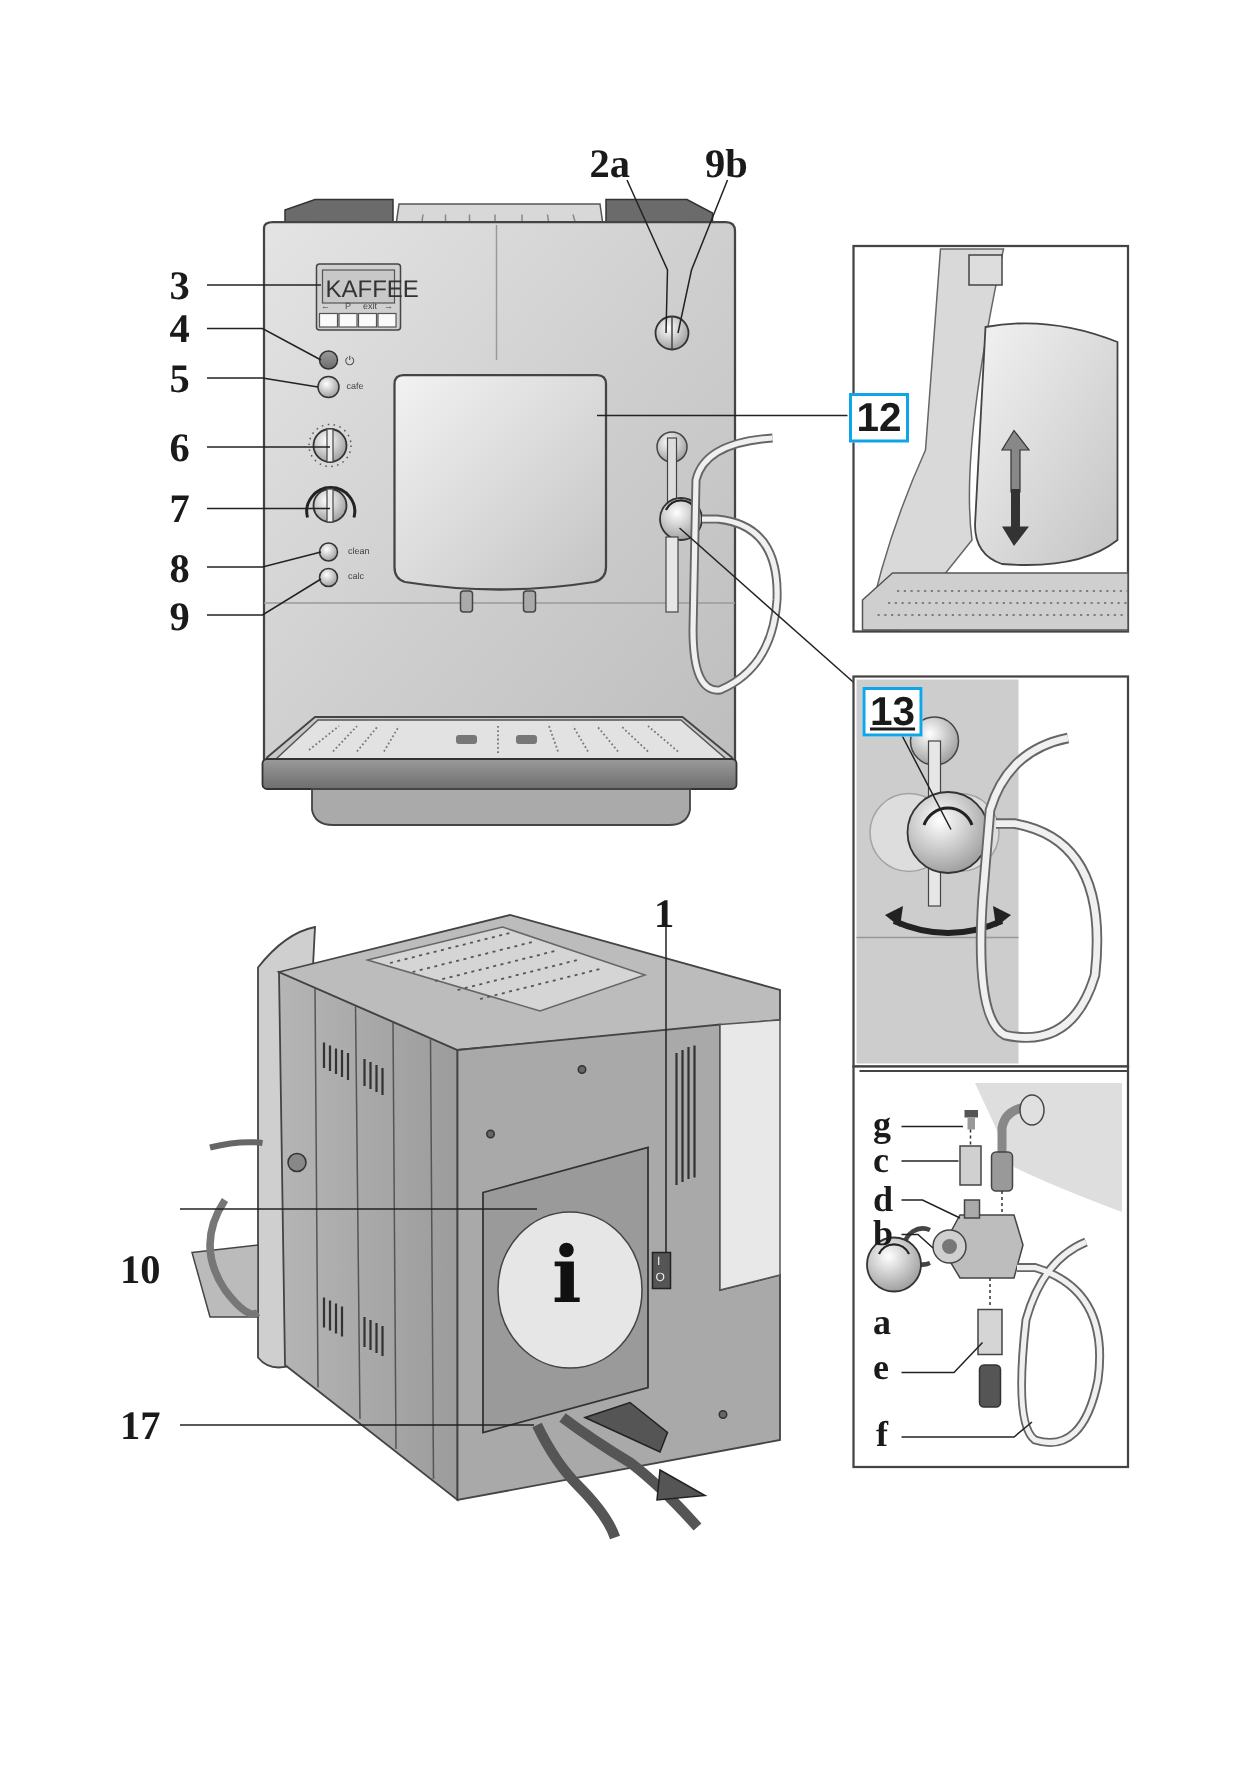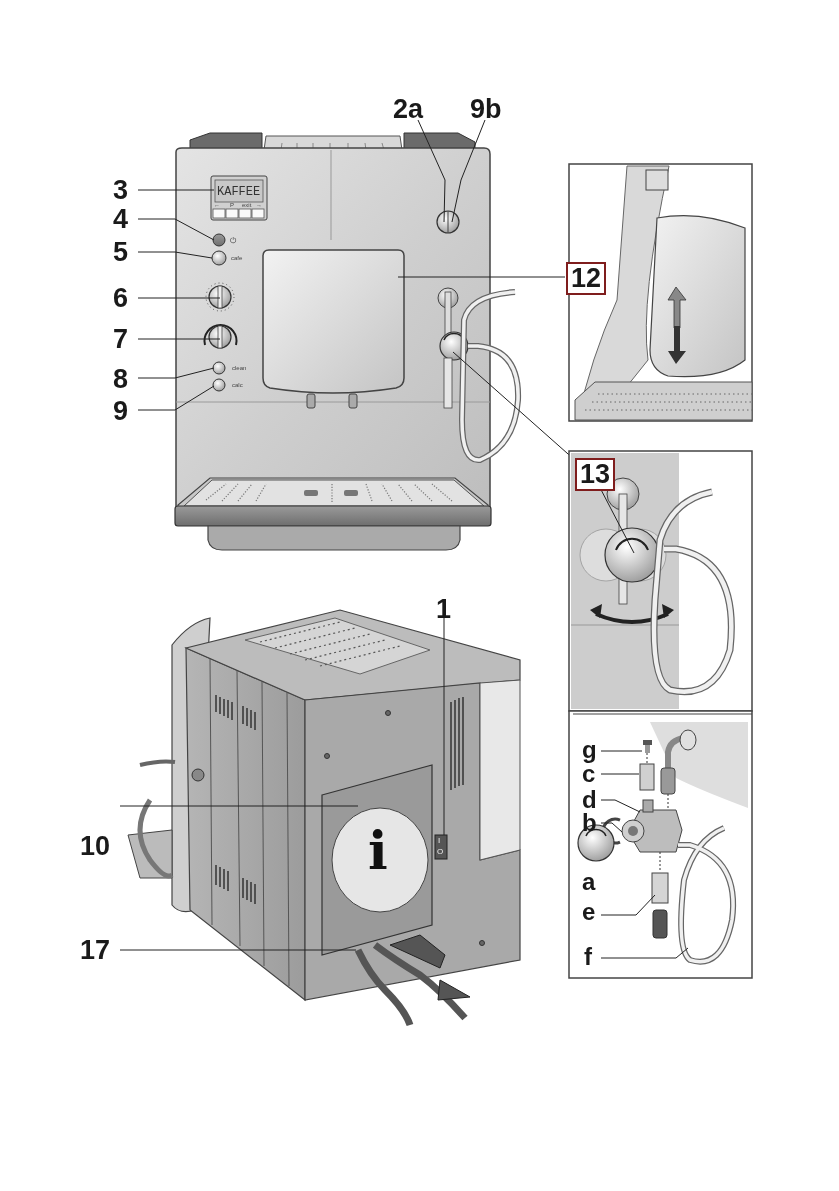--- a/index.html
+++ b/index.html
@@ -1,21 +1,21 @@
 <!DOCTYPE html>
 <html><head>
 <meta charset="utf-8">
 <style>
   html,body{margin:0;padding:0;background:#ffffff;}
   body{width:839px;height:1191px;position:relative;overflow:hidden;font-family:"Liberation Sans",sans-serif;}
-  .lbl{position:absolute;font-family:Liberation Sans, sans-serif;font-weight:bold;font-size:27px;color:#1a1a1a;line-height:1;text-align:center;}
+  .lbl{position:absolute;font-family:Liberation Serif, serif;font-weight:bold;font-size:27px;color:#1a1a1a;line-height:1;text-align:center;}
   .lbl-sm{font-size:24px;}
-  .boxlbl{position:absolute;border:2px solid #7f1d1d;background:#fff;font-weight:bold;font-size:27px;line-height:1;padding:1px 3px;color:#1a1a1a;font-family:"Liberation Sans",sans-serif;}
+  .boxlbl{position:absolute;border:2px solid #0ea5e9;background:#fff;font-weight:bold;font-size:27px;line-height:1;padding:1px 3px;color:#1a1a1a;font-family:"Liberation Sans",sans-serif;}
   .tiny{position:absolute;font-size:6px;color:#444;font-family:"Liberation Sans",sans-serif;}
-  .lcd{position:absolute;font-family:Liberation Mono, monospace;font-size:12px;color:#333;letter-spacing:0px;}
+  .lcd{position:absolute;font-family:Liberation Sans, sans-serif;font-size:16px;color:#333;letter-spacing:0px;}
   svg{position:absolute;left:0;top:0;}
 </style>
 </head>
 <body>
 
 <svg width="839" height="1191" viewBox="0 0 839 1191">
   <defs>
     <linearGradient id="gBody" x1="0" y1="0" x2="1" y2="1">
       <stop offset="0" stop-color="#e4e4e4"></stop>
       <stop offset="0.5" stop-color="#cfcfcf"></stop>
@@ -296,21 +296,21 @@
 <span class="lbl" style="left:393px;top:96px;">2a</span>
 <span class="lbl" style="left:470px;top:96px;">9b</span>
 <span class="lbl" style="left:113px;top:177px;">3</span>
 <span class="lbl" style="left:113px;top:206px;">4</span>
 <span class="lbl" style="left:113px;top:239px;">5</span>
 <span class="lbl" style="left:113px;top:285px;">6</span>
 <span class="lbl" style="left:113px;top:326px;">7</span>
 <span class="lbl" style="left:113px;top:366px;">8</span>
 <span class="lbl" style="left:113px;top:398px;">9</span>
 <span class="boxlbl" style="left:566px;top:262px;">12</span>
-<span class="boxlbl" style="left:575px;top:458px;">13</span>
+<span class="boxlbl" style="left:575px;top:458px;text-decoration:underline;">13</span>
 
 <span class="lbl lbl-sm" style="left:582px;top:738px;">g</span>
 <span class="lbl lbl-sm" style="left:582px;top:762px;">c</span>
 <span class="lbl lbl-sm" style="left:582px;top:788px;">d</span>
 <span class="lbl lbl-sm" style="left:582px;top:811px;">b</span>
 <span class="lbl lbl-sm" style="left:582px;top:870px;">a</span>
 <span class="lbl lbl-sm" style="left:582px;top:900px;">e</span>
 <span class="lbl lbl-sm" style="left:584px;top:945px;">f</span>
 
 <span class="lbl" style="left:436px;top:596px;">1</span>

